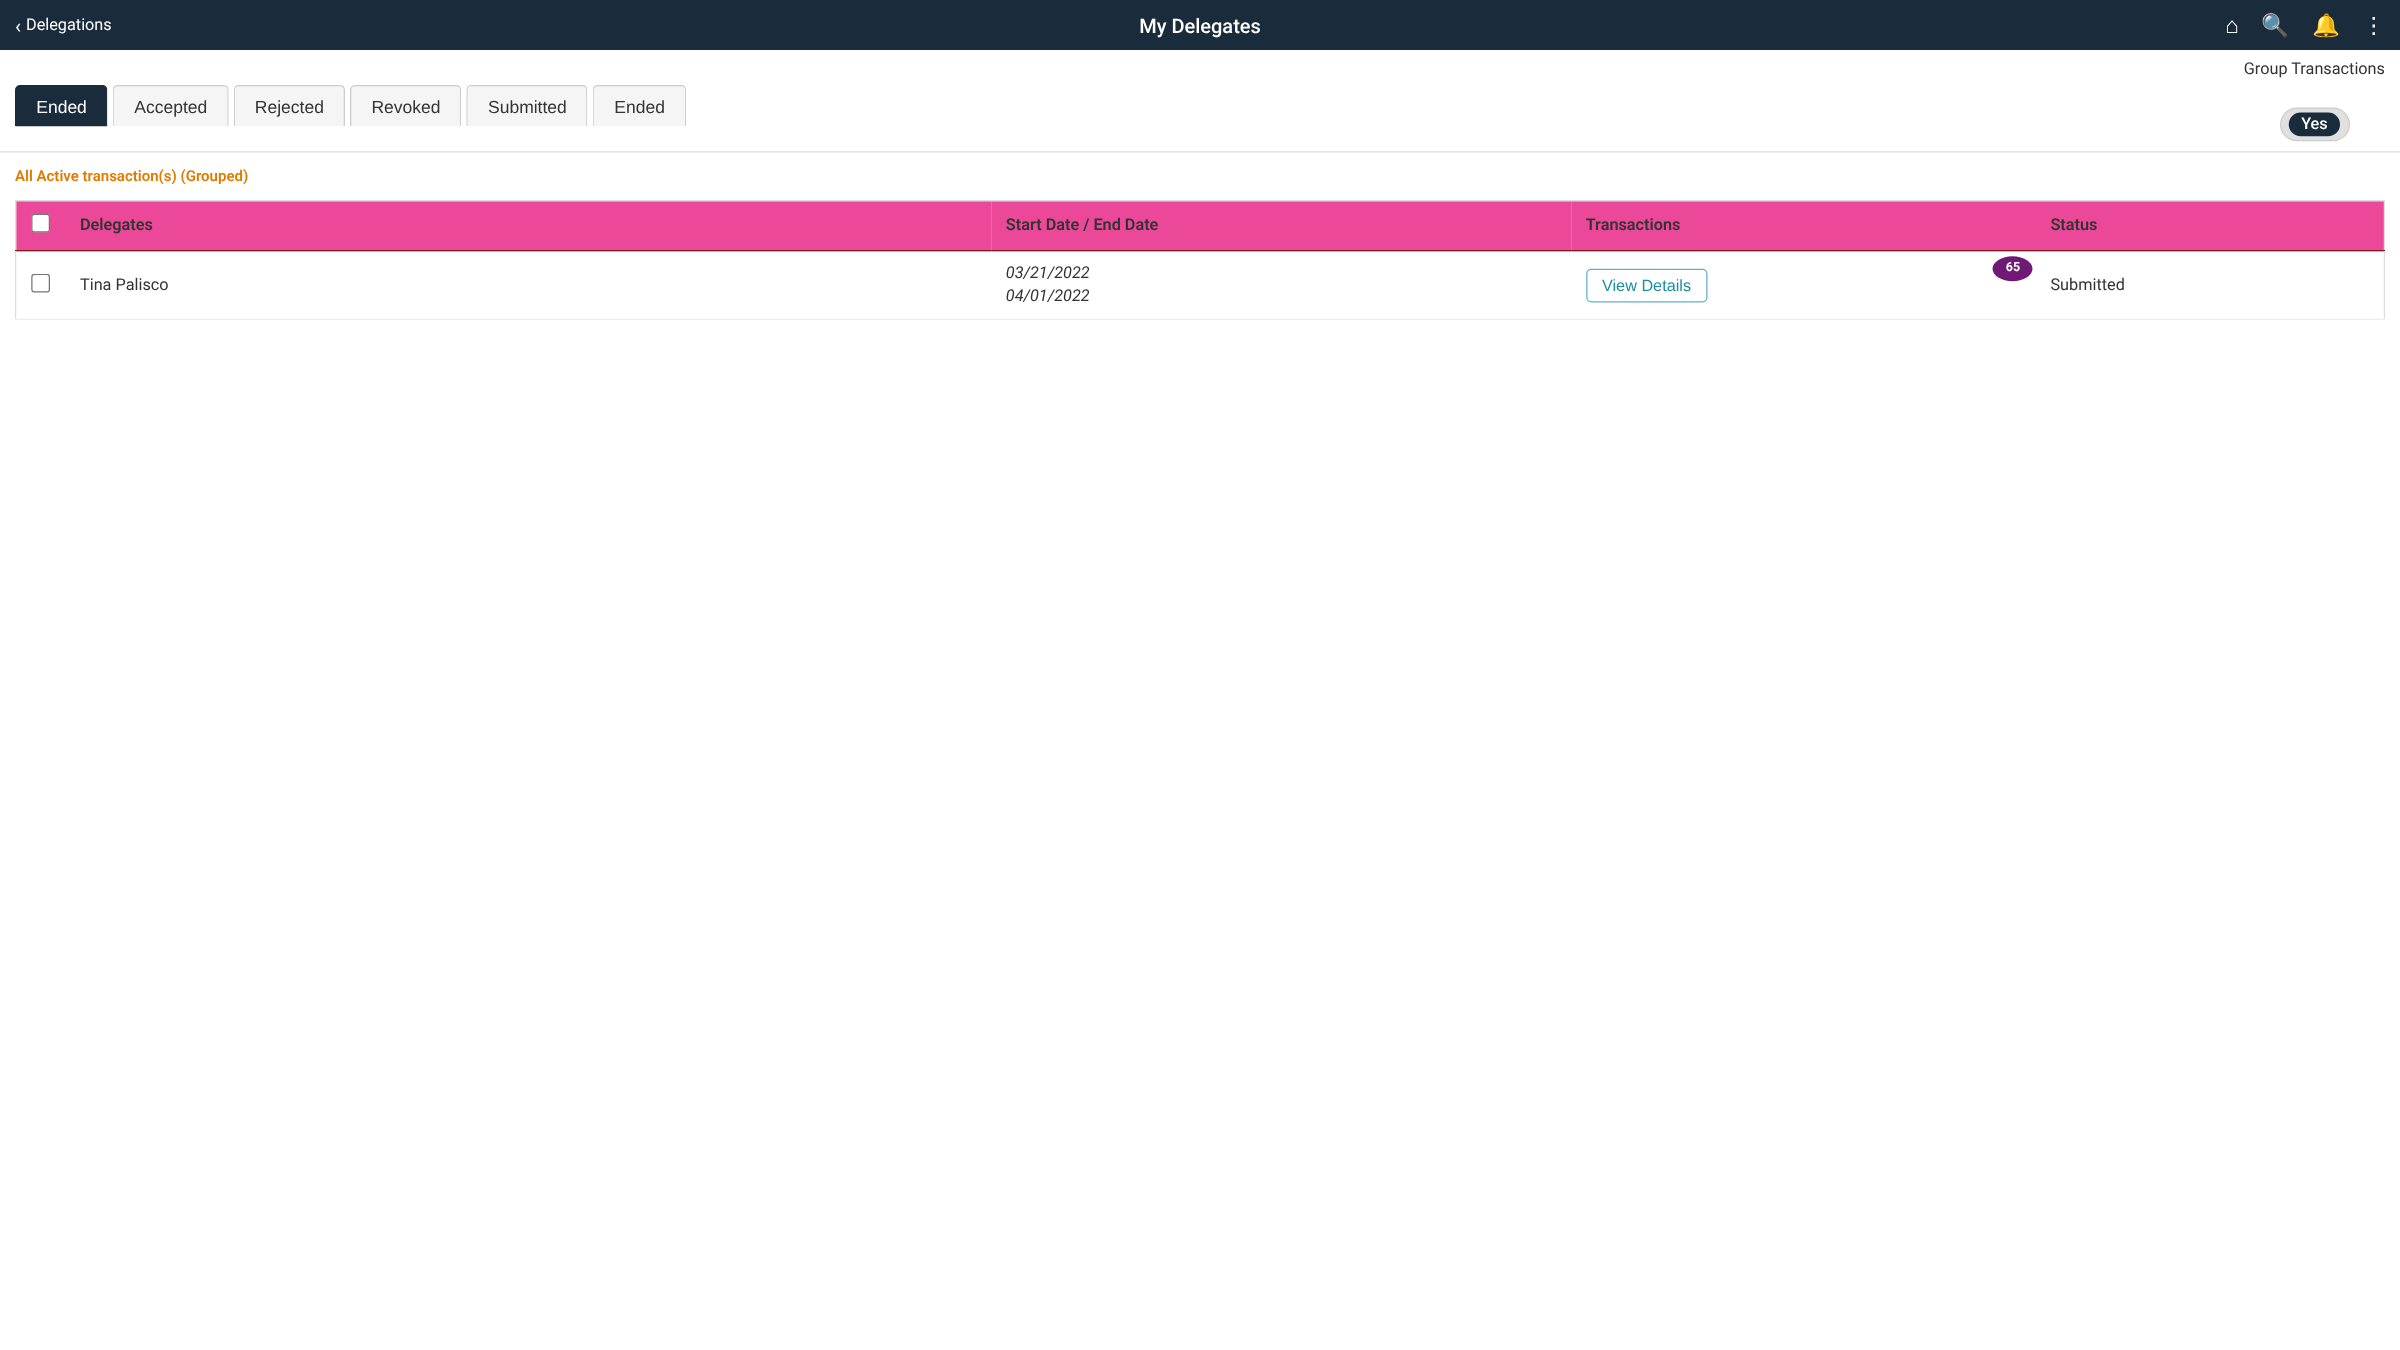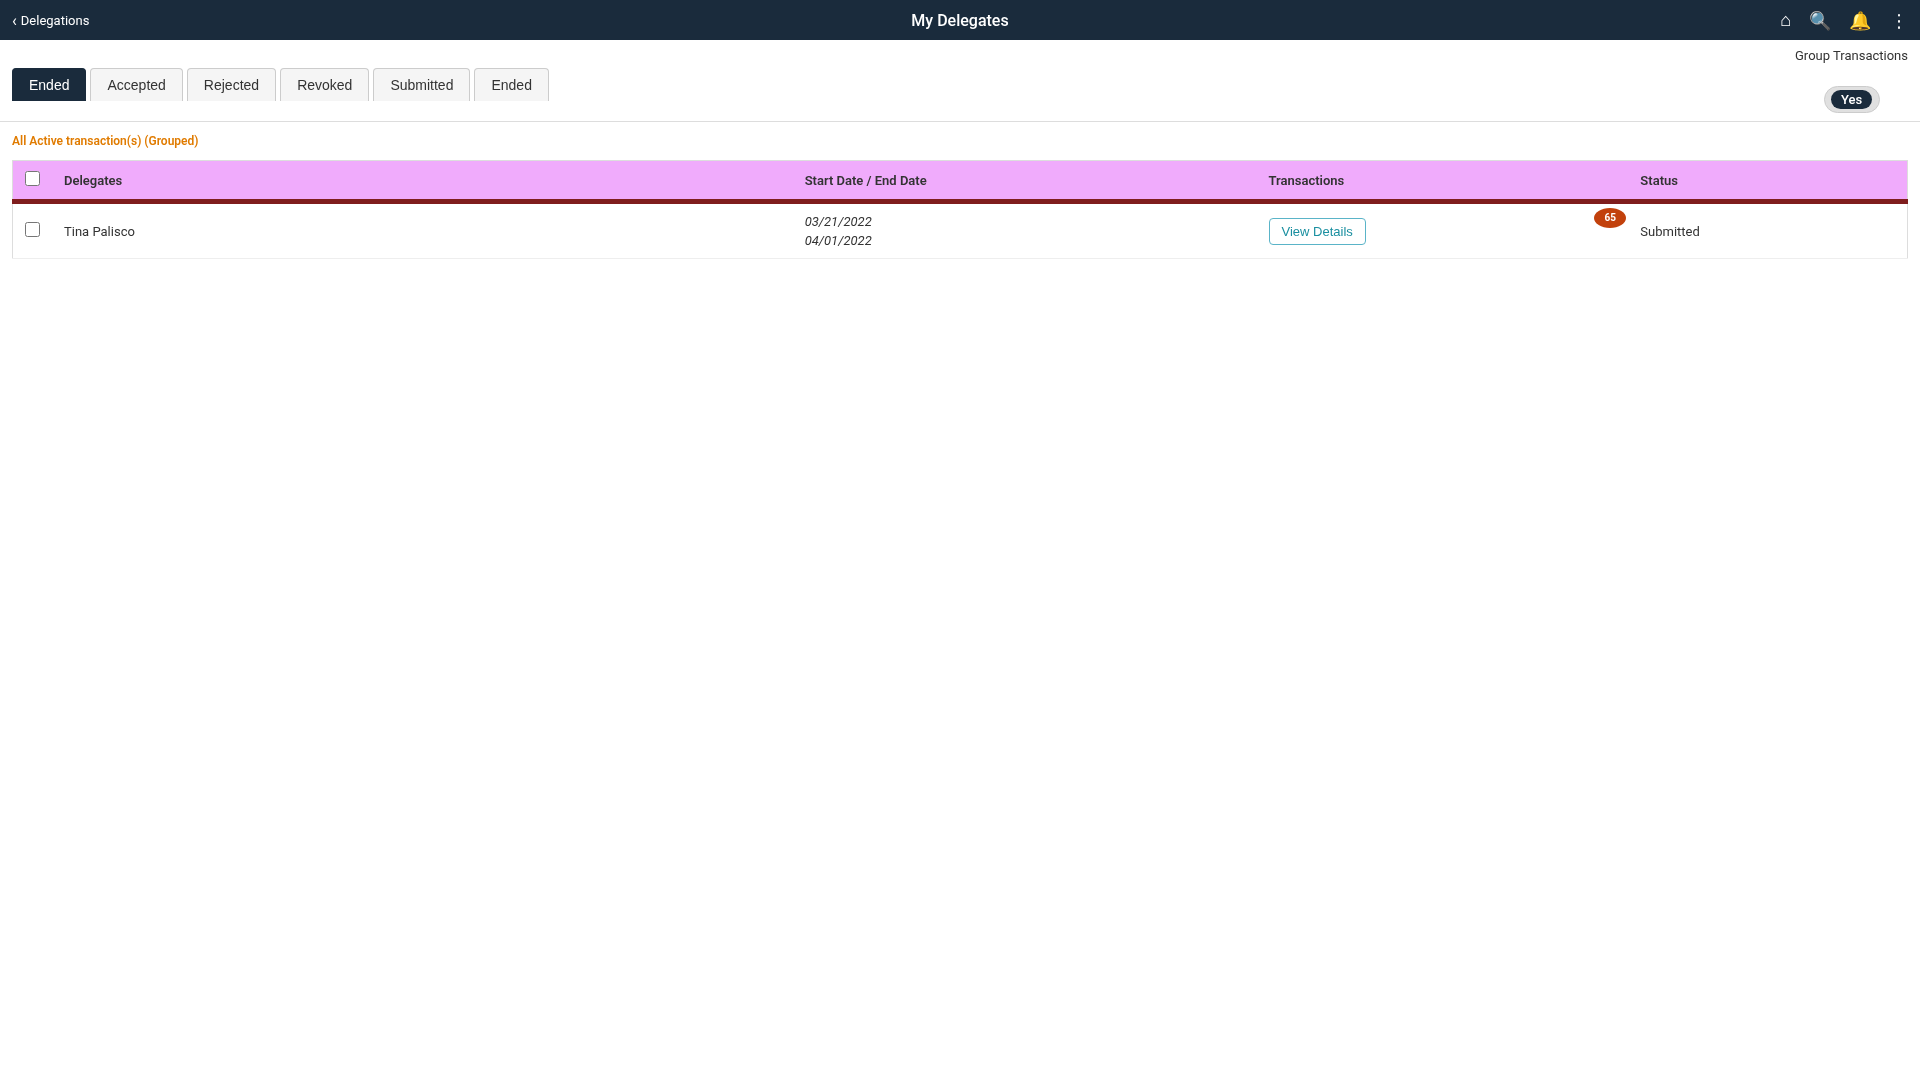--- a/index.html
+++ b/index.html
@@ -138,27 +138,27 @@
       color: #555;
     }
 
     
     .delegates-table {
       width: 100%;
       border-collapse: collapse;
       border: 1px solid #ddd;
     }
     .delegates-table th {
-      background: #f0abfc;
+      background: #ec4899;
       text-align: left;
       padding: 10px 12px;
       font-size: 13px;
       font-weight: 600;
       color: #333;
-      border-bottom: 5px solid #7f1d1d;
+      border-bottom: 1px solid #7f1d1d;
     }
     .delegates-table td {
       padding: 10px 12px;
       font-size: 13px;
       color: #333;
       border-bottom: 1px solid #eee;
       vertical-align: middle;
     }
     .col-checkbox { width: 36px; }
     .col-delegates { width: 40%; }
@@ -175,21 +175,21 @@
       color: #1a8fa0;
       padding: 5px 12px;
       border-radius: 4px;
       font-size: 13px;
       cursor: pointer;
     }
     .badge {
       position: absolute;
       top: -10px;
       right: -10px;
-      background: #c2410c;
+      background: #701a75;
       color: #fff;
       border-radius: 50%;
       width: 32px;
       height: 20px;
       font-size: 10px;
       font-weight: 700;
       display: flex;
       align-items: center;
       justify-content: center;
     }

